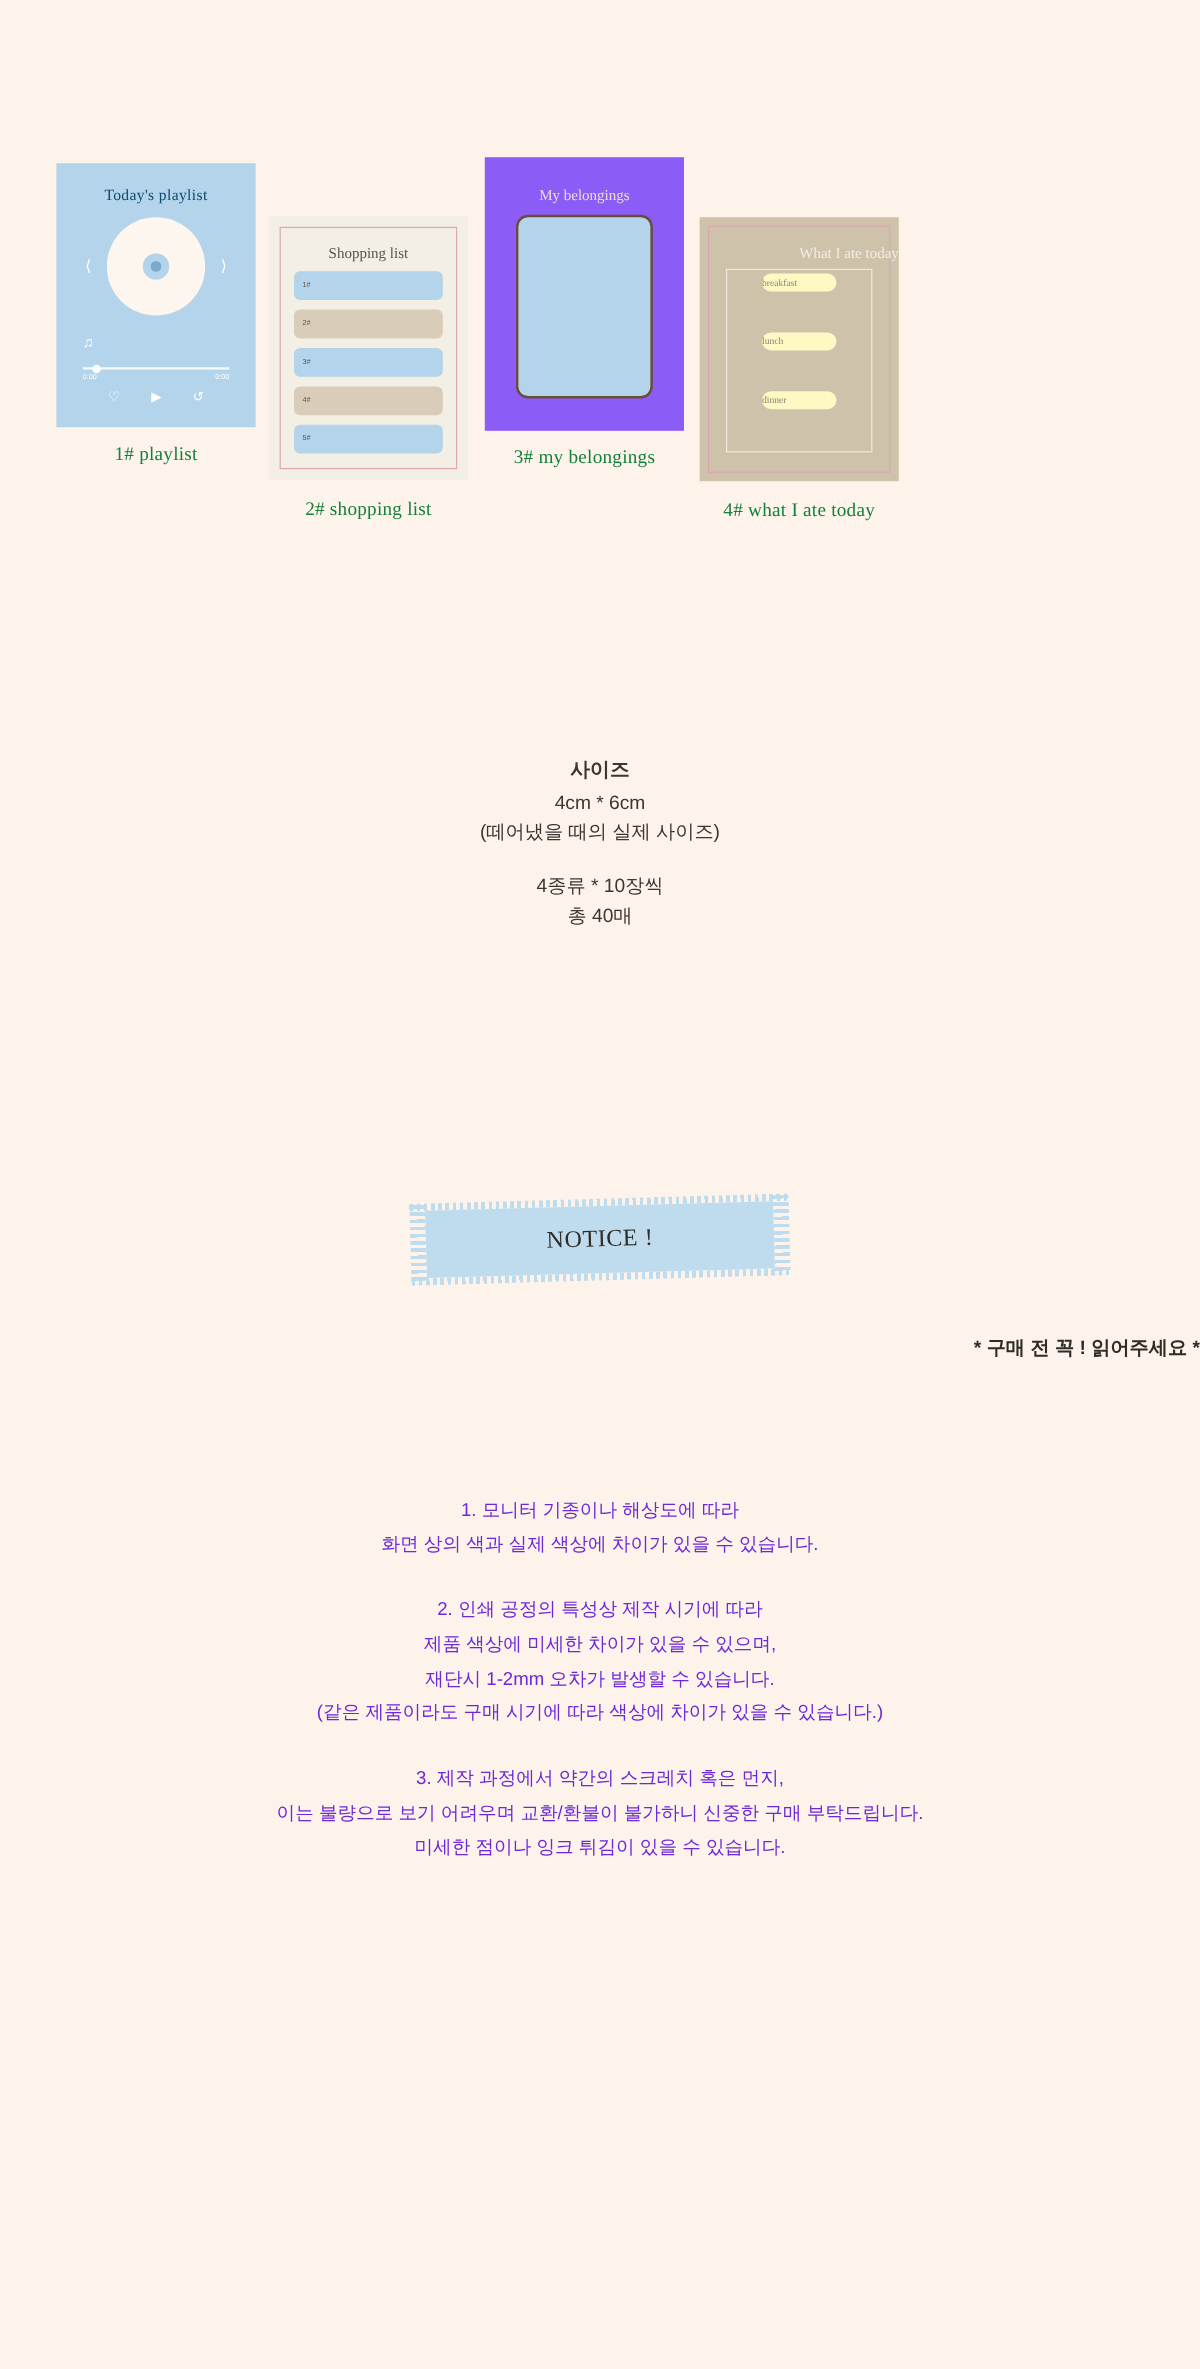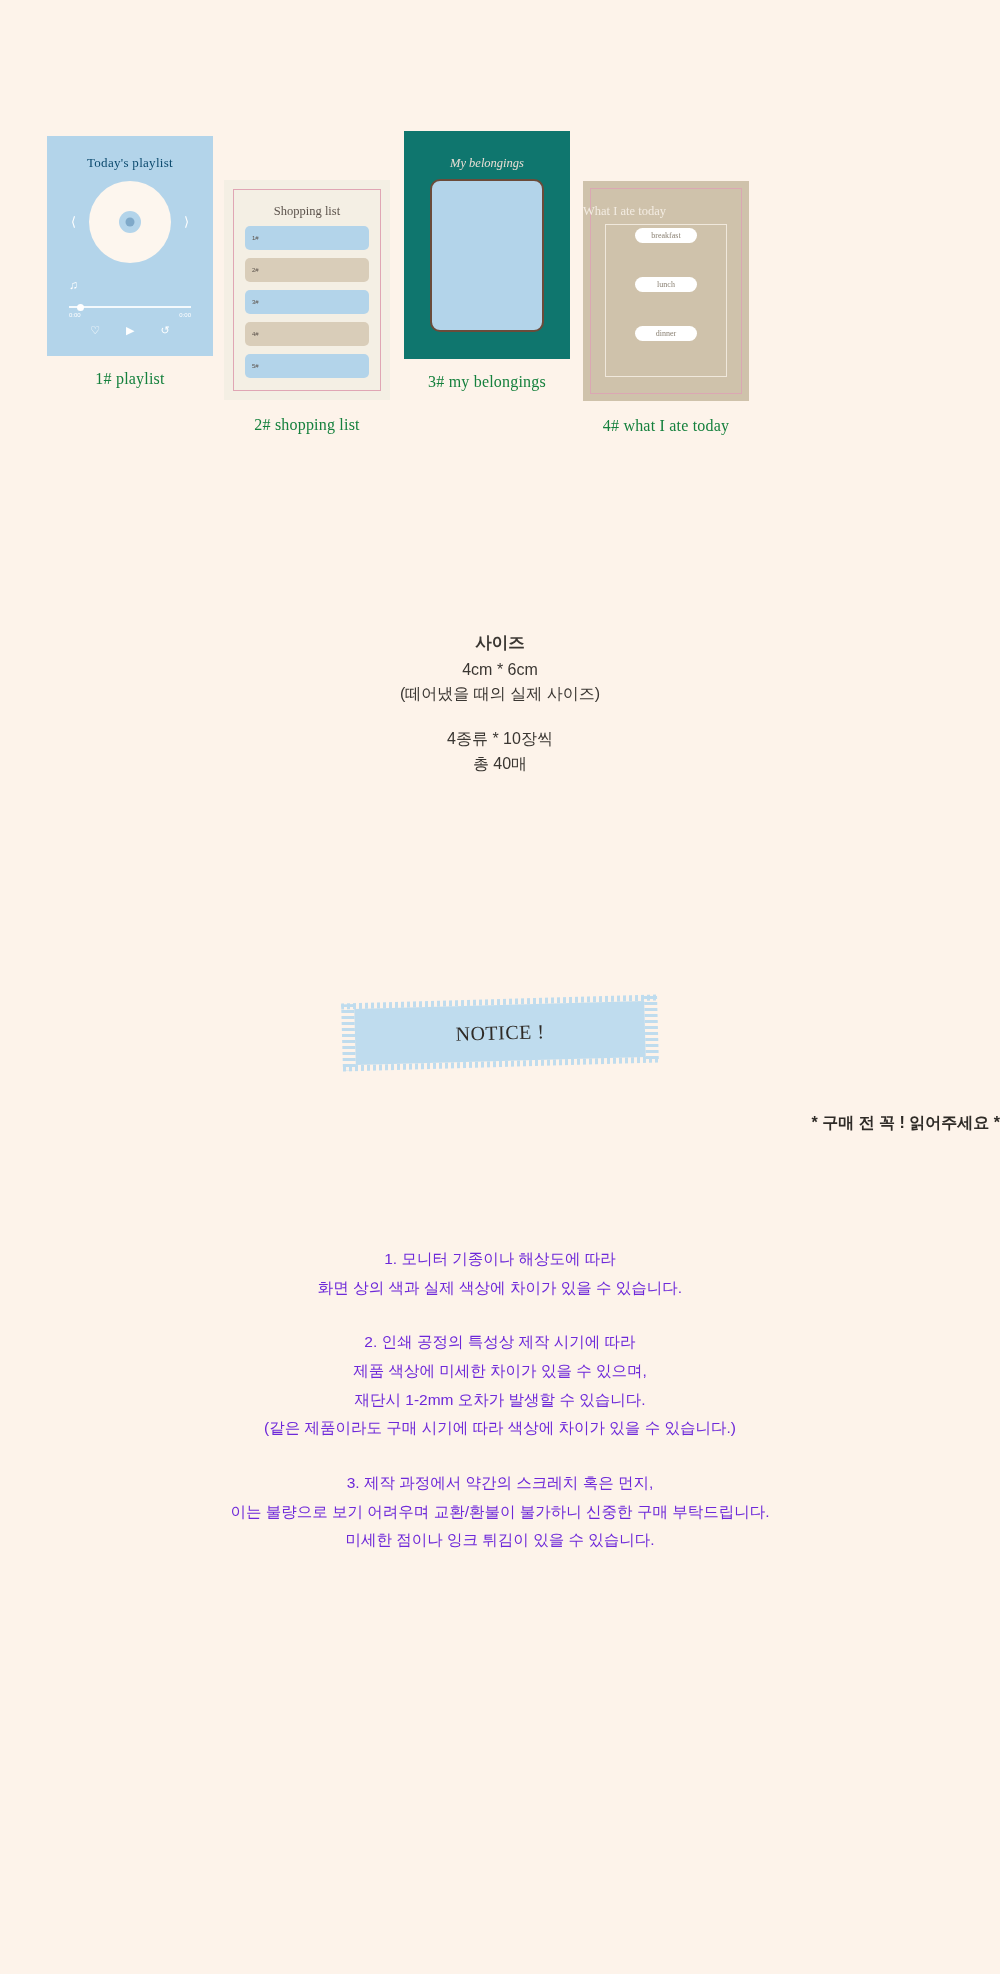--- a/index.html
+++ b/index.html
@@ -157,23 +157,22 @@
   }
   .card2 .row.blue { background: #b3d4ea; }
   .card2 .row.beige { background: #d9cdb9; }
   .card2 .row:nth-of-type(1) { top: 46px; }
 
   
   .card3-wrap { left: 404px; top: 131px; width: 166px; }
   .card3 {
     width: 166px;
     height: 228px;
-    background: #0f766e;
-    position: relative;
-    font-style: italic;
+    background: #8b5cf6;
+    position: relative;
   }
   .card3 .title {
     position: absolute;
     top: 25px; left: 0; right: 0;
     text-align: center;
     font-family: "Liberation Serif", serif;
     font-size: 12.5px;
     color: #eadfd5;
   }
   .card3 .pane {
@@ -194,44 +193,44 @@
     position: relative;
   }
   .card4 .outer-frame {
     position: absolute;
     left: 7px; top: 7px; right: 7px; bottom: 7px;
     border: 1px solid #dba7b3;
   }
   .card4 .title {
     position: absolute;
     top: 23px; left: 0; right: 0;
-    text-align: left;
+    text-align: right;
     font-family: "Liberation Serif", serif;
     font-size: 12.5px;
     color: #f3ece2;
   }
   .card4 .pane {
     position: absolute;
     left: 22px; right: 22px;
     top: 43px; bottom: 24px;
     border: 1px solid #f0e8dc;
   }
   .card4 .pill {
     position: absolute;
     left: 50%;
     transform: translateX(-50%);
     width: 62px;
     height: 15px;
     line-height: 15px;
     border-radius: 8px;
-    background: #ffffff;
+    background: #fef9c3;
     color: #8b8274;
     font-family: "Liberation Serif", serif;
     font-size: 8px;
-    text-align: center;
+    text-align: left;
   }
   .card4 .pill.p1 { top: 47px; }
   .card4 .pill.p2 { top: 96px; }
   .card4 .pill.p3 { top: 145px; }
 
   
   .spec {
     position: absolute;
     top: 630px;
     left: 0; right: 0;

